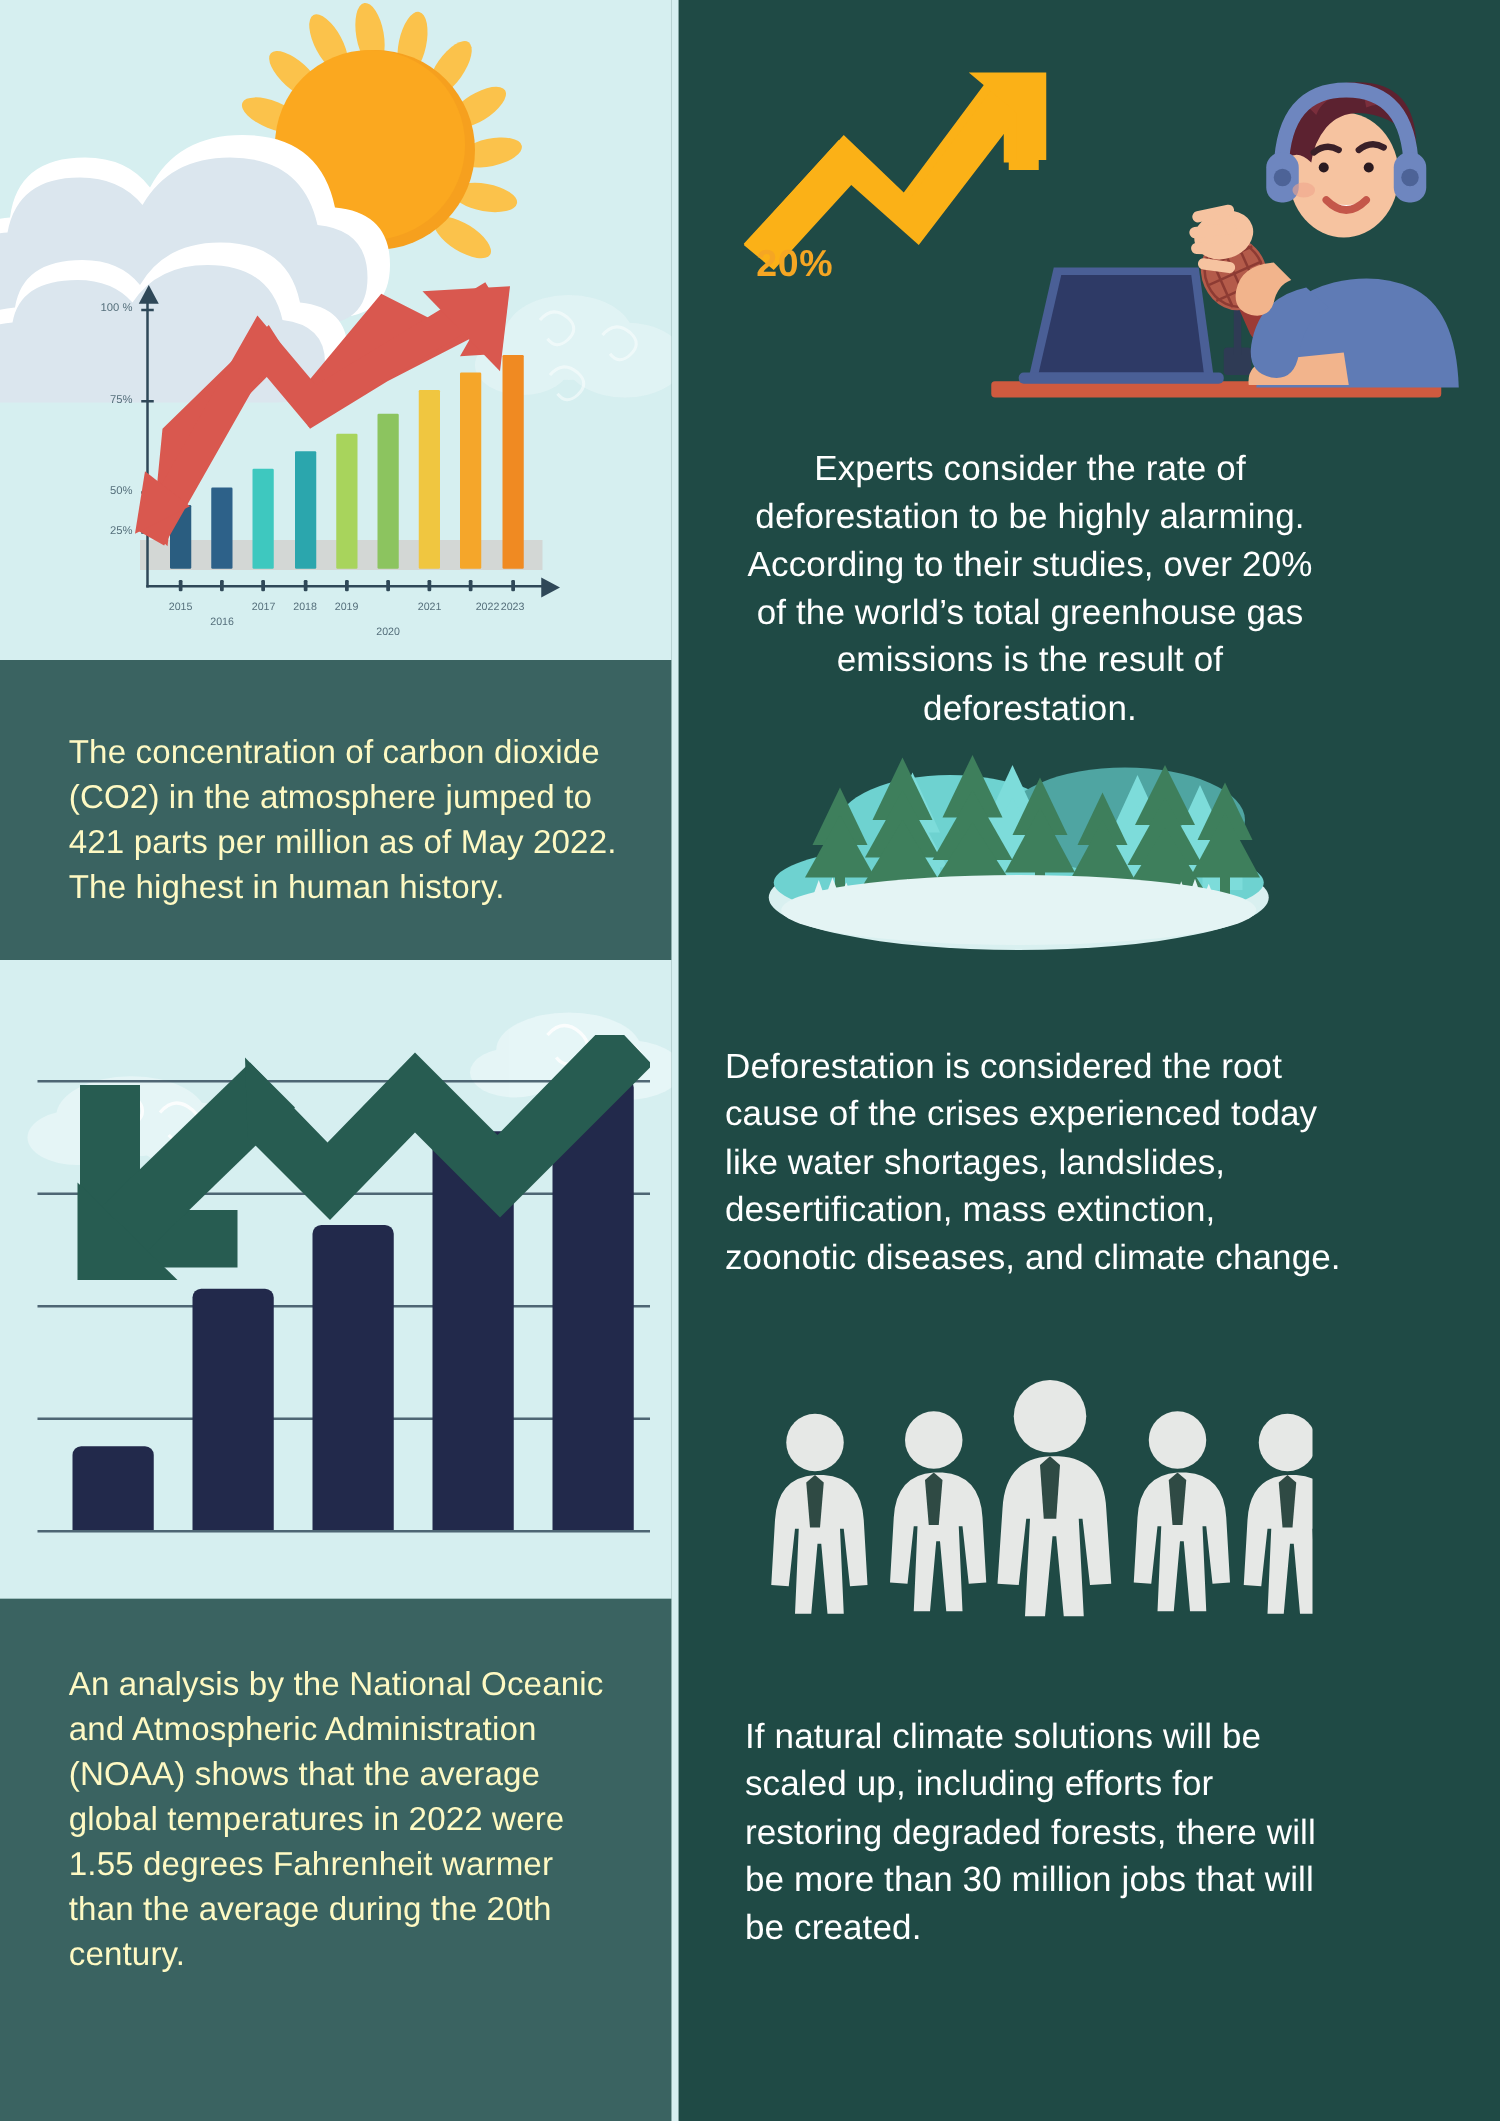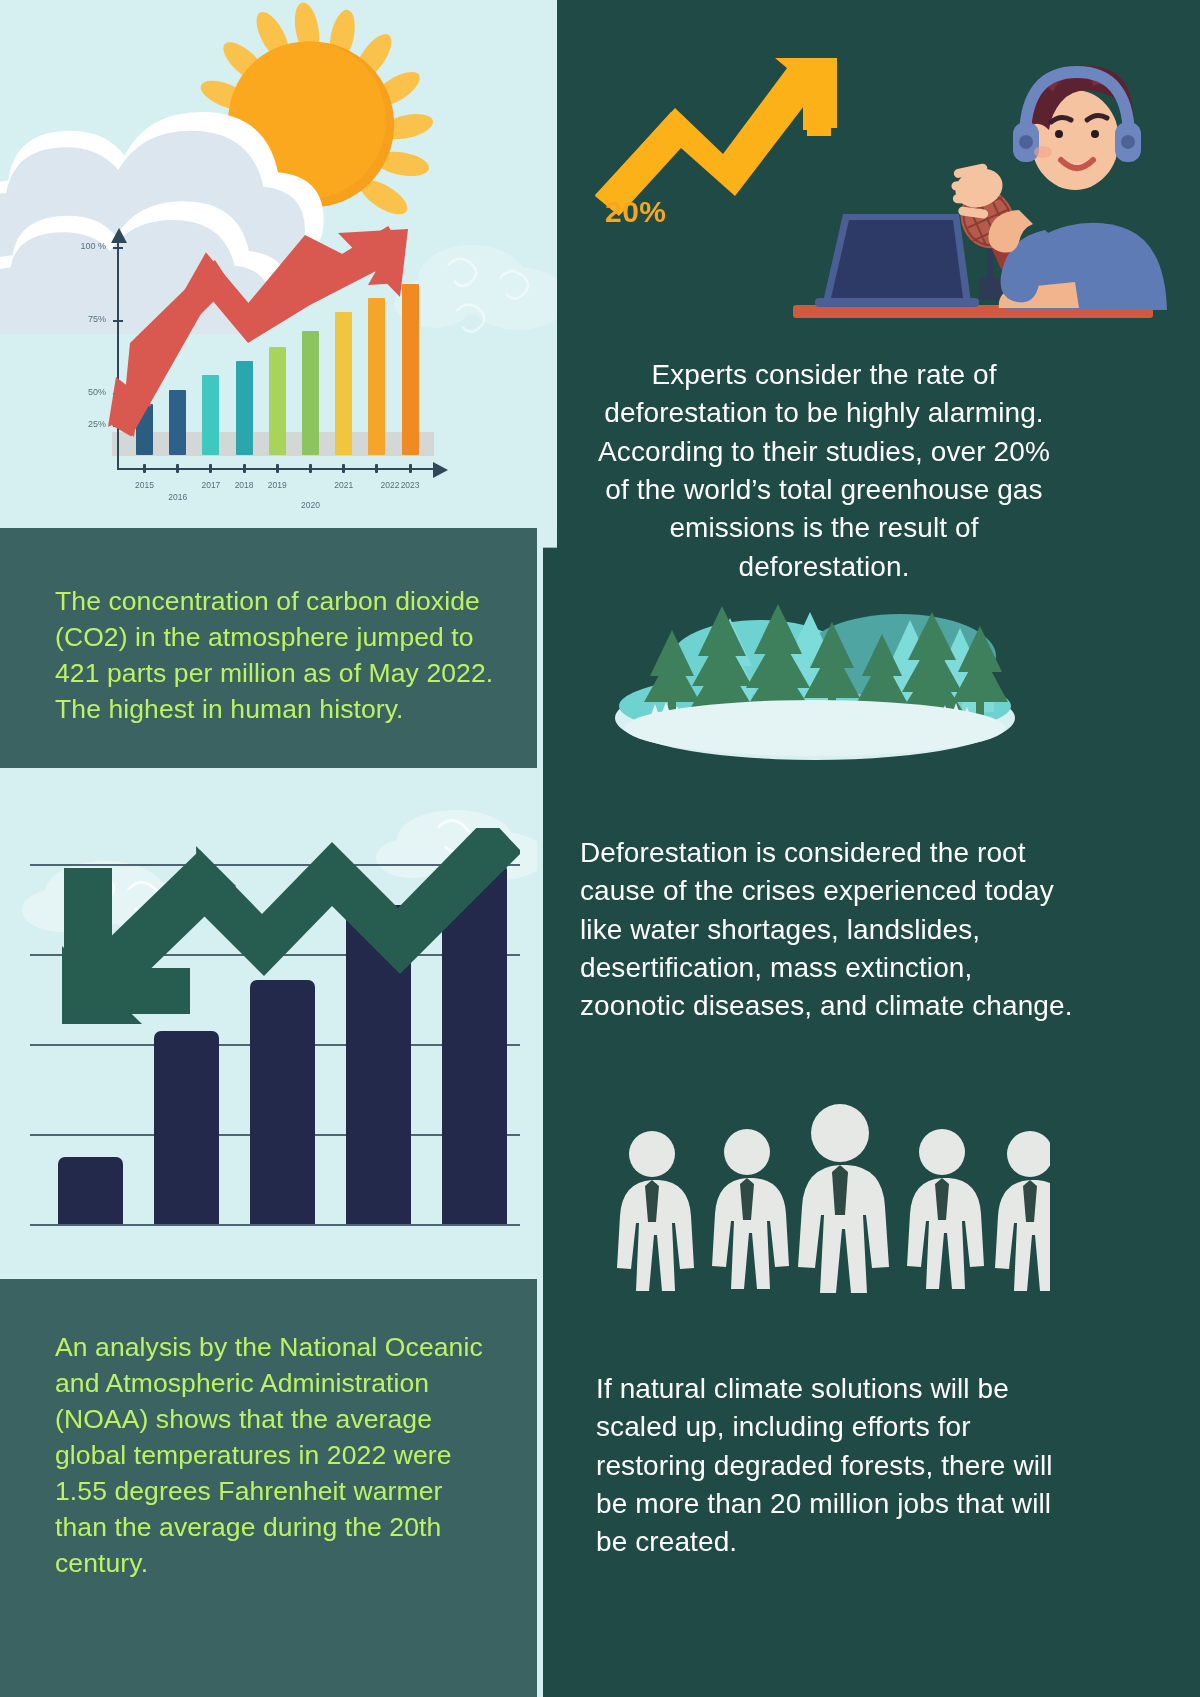--- a/index.html
+++ b/index.html
@@ -12,38 +12,38 @@
   .page{position:relative;width:1200px;height:1697px;overflow:hidden;background:#1f4a45;}
 
   
   .col-left{position:absolute;left:0;top:0;width:537px;height:1697px;background:#3a6361;}
   .divider{position:absolute;left:537px;top:0;width:6px;height:1697px;background:#d6eff0;}
   .col-right{position:absolute;left:543px;top:0;width:657px;height:1697px;background:#1f4a45;}
   .panel-green{position:absolute;background:#3a6361;overflow:hidden;}
 
   
   .body-text{
-    color:#bef264;
+    color:#fef9c3;
     font-size:26.5px;
     line-height:1.36;
     letter-spacing:.1px;
     font-weight:400;
     white-space:pre-line;
   }
   .body-text-r{
     color:#ffffff;
     font-size:28px;
     line-height:1.37;
     letter-spacing:.1px;
     font-weight:400;
     white-space:pre-line;
   }
 
   
-  #chart1{position:absolute;left:0;top:0;width:537px;height:528px;background:#d6eff0;padding-left:20px;}
+  #chart1{position:absolute;left:0;top:0;width:537px;height:528px;background:#d6eff0;}
   .sky{position:absolute;inset:0;}
   .c1-axis{position:absolute;background:#2f4858;}
   .c1-tick{position:absolute;background:#2f4858;width:10px;height:2px;}
   .c1-xtick{position:absolute;background:#2f4858;width:3px;height:9px;border-radius:1px;}
   .c1-ylab{position:absolute;color:#56707c;font-size:9px;text-align:right;width:40px;}
   .c1-xlab{position:absolute;color:#56707c;font-size:8.5px;text-align:center;width:34px;}
   .c1-bar{position:absolute;bottom:0;border-radius:1px;}
   .c1-floor{position:absolute;background:#d2cfcc;opacity:.75;}
 
   
@@ -368,15 +368,15 @@
       </g>
 
       <g transform="translate(388,35)">
         <circle cx="42" cy="24" r="23"></circle>
         <path d="M42 50 q-30 2-32 36 l-3 52 l14 1 l5-46 l3 0 l-3 68 l13 0 l5-56 l3 0 l5 56 l13 0 l-3-68 l3 0 l5 46 l14-1 l-3-52 q-2-34-32-36 Z"></path>
         <polygon points="42,50 49,56 46,92 38,92 35,56" fill="#2f4a44"></polygon>
       </g>
     </g>
   </svg>
 
-  <div class="body-text-r" style="position:absolute;left:596px;top:1370px;width:480px;">If natural climate solutions will be scaled up, including efforts for restoring degraded forests, there will be more than 20 million jobs that will be created.</div>
+  <div class="body-text-r" style="position:absolute;left:596px;top:1370px;width:480px;">If natural climate solutions will be scaled up, including efforts for restoring degraded forests, there will be more than 30 million jobs that will be created.</div>
 
 </div>
 
 </body></html>

